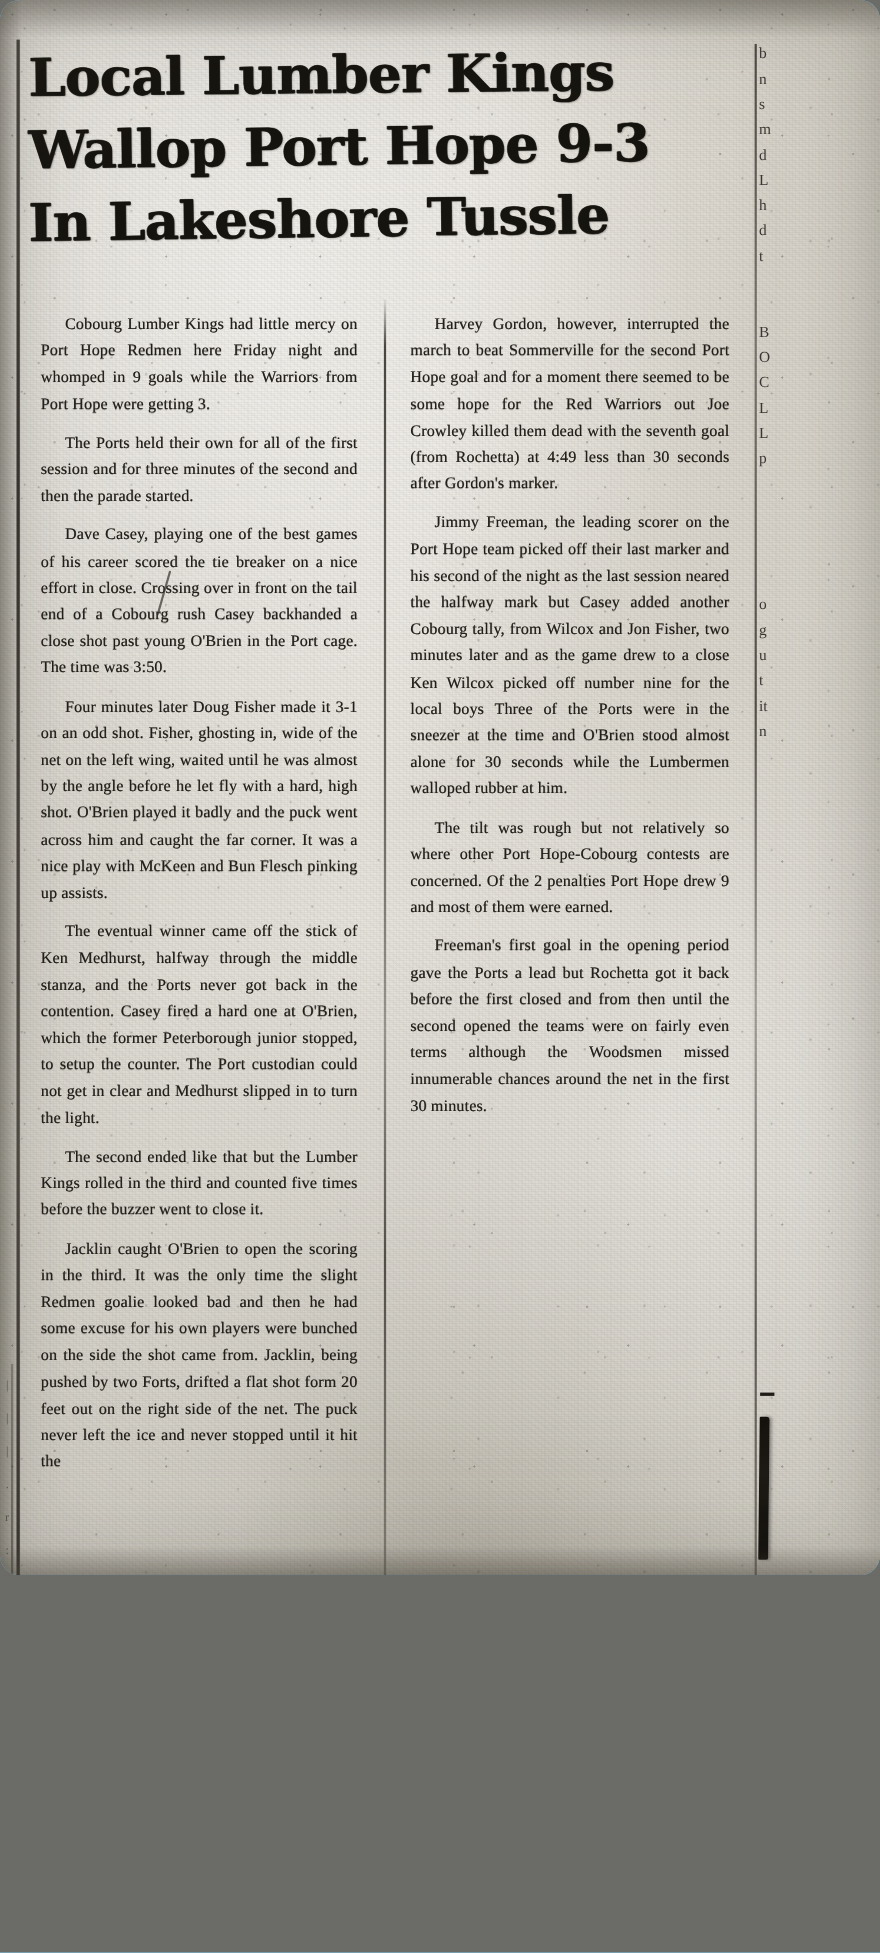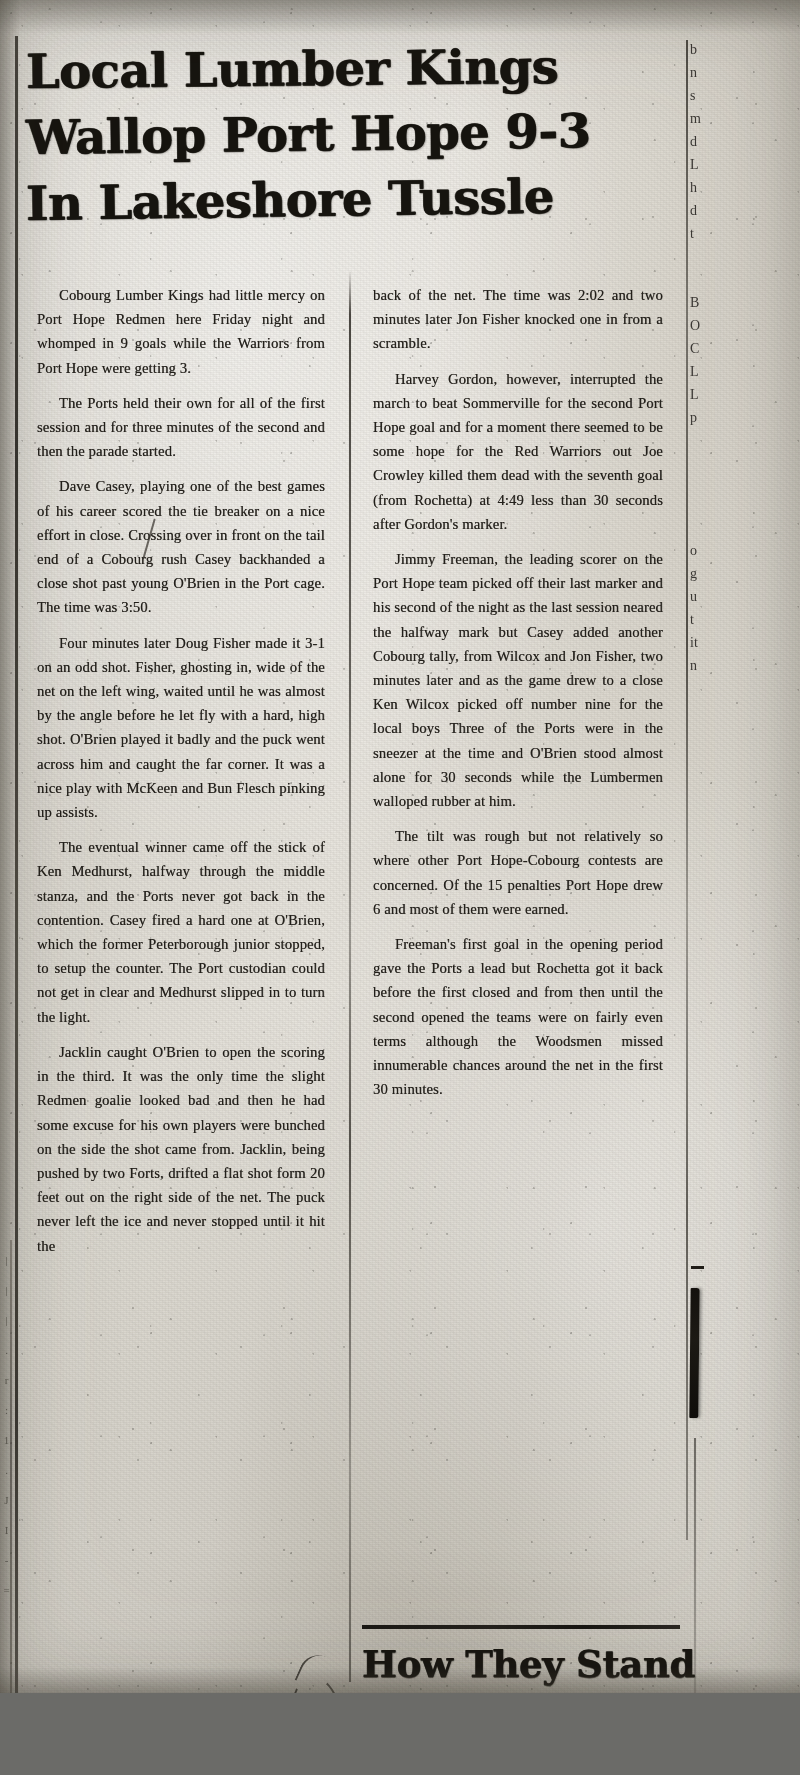--- a/index.html
+++ b/index.html
@@ -5,24 +5,25 @@
 <style>
   html, body {
     margin: 0;
     padding: 0;
     background: #6b6b68;
   }
 
   #page {
     position: relative;
     width: 800px;
-    height: 1693px;
+    height: 1432px;
     overflow: hidden;
     background: #0ea5e9;
     font-family: "Liberation Serif", "DejaVu Serif", serif;
+    border-radius: 18px;
     -webkit-font-smoothing: none;
   }
 
   
   .paper-base {
     position: absolute;
     inset: 0;
     background:
       radial-gradient(ellipse 70% 50% at 30% 18%, rgba(255,255,255,0.55), rgba(255,255,255,0) 70%),
       radial-gradient(ellipse 60% 40% at 75% 72%, rgba(255,255,255,0.38), rgba(255,255,255,0) 72%),
@@ -382,28 +383,28 @@
 
     <div class="col-rule"></div>
     <div class="col-rule2"></div>
 
     <div class="col" id="col-left">
       <p>Cobourg Lumber Kings had little mercy on Port Hope Redmen here Friday night and whomped in 9 goals while the Warriors from Port Hope were getting 3.</p>
       <p>The Ports held their own for all of the first session and for three minutes of the second and then the parade started.</p>
       <p>Dave Casey, playing one of the best games of his career scored the tie breaker on a nice effort in close. Crossing over in front on the tail end of a Cobourg rush Casey backhanded a close shot past young O'Brien in the Port cage. The time was 3:50.</p>
       <p>Four minutes later Doug Fisher made it 3-1 on an odd shot. Fisher, ghosting in, wide of the net on the left wing, waited until he was almost by the angle before he let fly with a hard, high shot. O'Brien played it badly and the puck went across him and caught the far corner. It was a nice play with McKeen and Bun Flesch pinking up assists.</p>
       <p>The eventual winner came off the stick of Ken Medhurst, halfway through the middle stanza, and the Ports never got back in the contention. Casey fired a hard one at O'Brien, which the former Peterborough junior stopped, to setup the counter. The Port custodian could not get in clear and Medhurst slipped in to turn the light.</p>
+      <p>The second ended like that but the Lumber Kings rolled in the third and counted five times before the buzzer went to close it.</p>
       <p>Jacklin caught O'Brien to open the scoring in the third. It was the only time the slight Redmen goalie looked bad and then he had some excuse for his own players were bunched on the side the shot came from. Jacklin, being pushed by two Forts, drifted a flat shot form 20 feet out on the right side of the net. The puck never left the ice and never stopped until it hit the</p>
     </div>
 
     <div class="col" id="col-mid">
-      <p class="noindent">back of the net. The time was 2:02 and two minutes later Jon Fisher knocked one in from a scramble.</p>
       <p>Harvey Gordon, however, interrupted the march to beat Sommerville for the second Port Hope goal and for a moment there seemed to be some hope for the Red Warriors out Joe Crowley killed them dead with the seventh goal (from Rochetta) at 4:49 less than 30 seconds after Gordon's marker.</p>
       <p>Jimmy Freeman, the leading scorer on the Port Hope team picked off their last marker and his second of the night as the last session neared the halfway mark but Casey added another Cobourg tally, from Wilcox and Jon Fisher, two minutes later and as the game drew to a close Ken Wilcox picked off number nine for the local boys Three of the Ports were in the sneezer at the time and O'Brien stood almost alone for 30 seconds while the Lumbermen walloped rubber at him.</p>
-      <p>The tilt was rough but not relatively so where other Port Hope-Cobourg contests are concerned. Of the 15 penalties Port Hope drew 6 and most of them were earned.</p>
+      <p>The tilt was rough but not relatively so where other Port Hope-Cobourg contests are concerned. Of the 2 penalties Port Hope drew 9 and most of them were earned.</p>
       <p>Freeman's first goal in the opening period gave the Ports a lead but Rochetta got it back before the first closed and from then until the second opened the teams were on fairly even terms although the Woodsmen missed innumerable chances around the net in the first 30 minutes.</p>
     </div>
 
     <div class="right-frags">
       <div class="rgroup">
         <div class="ln">b</div>
         <div class="ln">n</div>
         <div class="ln">s</div>
         <div class="ln">m</div>
         <div class="ln">d</div>

